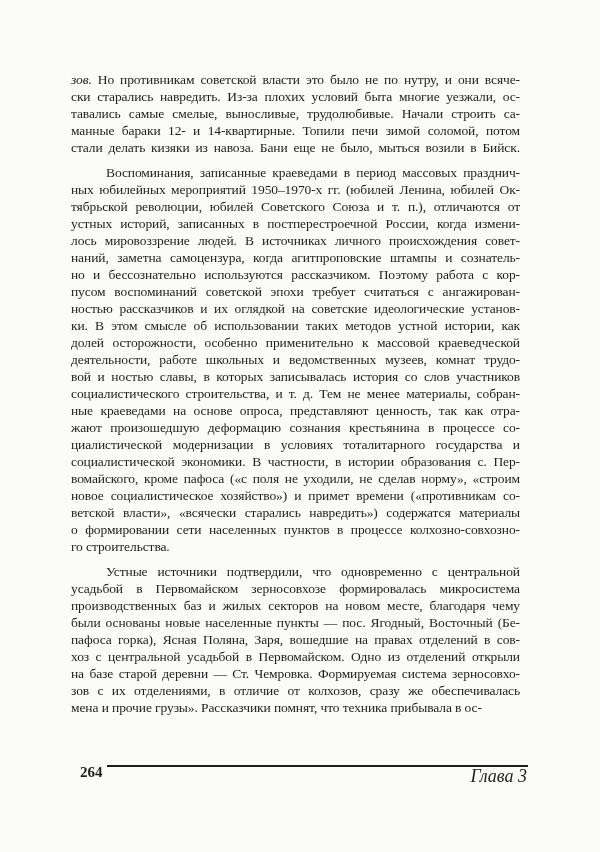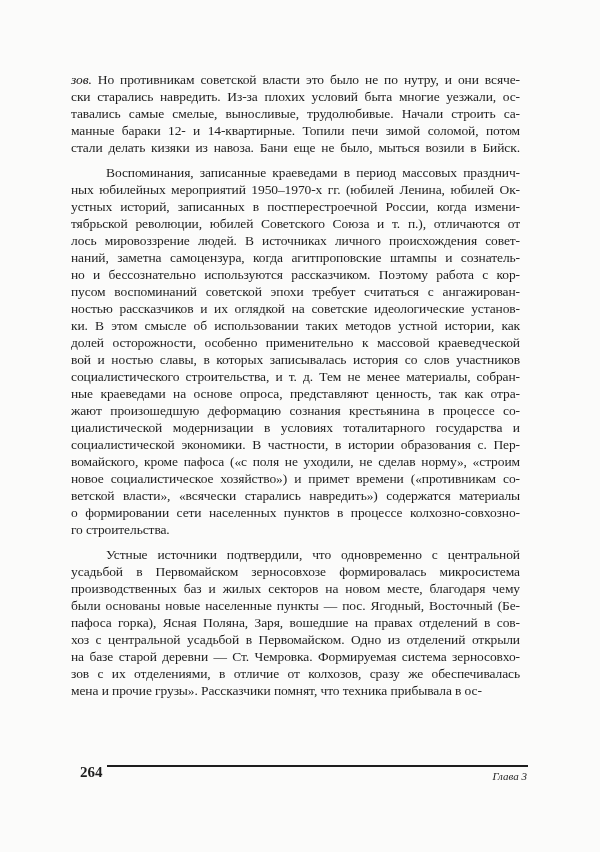--- a/index.html
+++ b/index.html
@@ -62,47 +62,48 @@
     left: 18px;
     font-weight: bold;
     font-size: 15px;
     line-height: 16px;
   }
   .footer-chapter {
     position: absolute;
     top: 7px;
     right: 1px;
     font-style: italic;
-    font-size: 11px;
+    font-size: 18px;
     line-height: 14px;
   }
 </style>
 </head>
 <body>
 
 <div class="page-text">
     <div class="paragraph">
       <div class="line"><em>зов.</em> Но противникам советской власти это было не по нутру, и они всяче-</div>
       <div class="line">ски старались навредить. Из-за плохих условий быта многие уезжали, ос-</div>
       <div class="line">тавались самые смелые, выносливые, трудолюбивые. Начали строить са-</div>
       <div class="line">манные бараки 12- и 14-квартирные. Топили печи зимой соломой, потом</div>
       <div class="line">стали делать кизяки из навоза. Бани еще не было, мыться возили в Бийск.</div>
     </div>
     <div class="paragraph">
       <div class="line indent">Воспоминания, записанные краеведами в период массовых празднич-</div>
       <div class="line">ных юбилейных мероприятий 1950–1970-х гг. (юбилей Ленина, юбилей Ок-</div>
+      <div class="line">тябрьской революции, юбилей Советского Союза и т. п.), отличаются от</div>
       <div class="line">устных историй, записанных в постперестроечной России, когда измени-</div>
-      <div class="line">тябрьской революции, юбилей Советского Союза и т. п.), отличаются от</div>
       <div class="line">лось мировоззрение людей. В источниках личного происхождения совет-</div>
       <div class="line">наний, заметна самоцензура, когда агитпроповские штампы и сознатель-</div>
       <div class="line">но и бессознательно используются рассказчиком. Поэтому работа с кор-</div>
       <div class="line">пусом воспоминаний советской эпохи требует считаться с ангажирован-</div>
       <div class="line">ностью рассказчиков и их оглядкой на советские идеологические установ-</div>
       <div class="line">ки. В этом смысле об использовании таких методов устной истории, как</div>
       <div class="line">долей осторожности, особенно применительно к массовой краеведческой</div>
+      <div class="line">деятельности, работе школьных и ведомственных музеев, комнат трудо-</div>
       <div class="line">вой и ностью славы, в которых записывалась история со слов участников</div>
       <div class="line">социалистического строительства, и т. д. Тем не менее материалы, собран-</div>
       <div class="line">ные краеведами на основе опроса, представляют ценность, так как отра-</div>
       <div class="line">жают произошедшую деформацию сознания крестьянина в процессе со-</div>
       <div class="line">циалистической модернизации в условиях тоталитарного государства и</div>
       <div class="line">социалистической экономики. В частности, в истории образования с. Пер-</div>
       <div class="line">вомайского, кроме пафоса («с поля не уходили, не сделав норму», «строим</div>
       <div class="line">новое социалистическое хозяйство») и примет времени («противникам со-</div>
       <div class="line">ветской власти», «всячески старались навредить») содержатся материалы</div>
       <div class="line">о формировании сети населенных пунктов в процессе колхозно-совхозно-</div>

